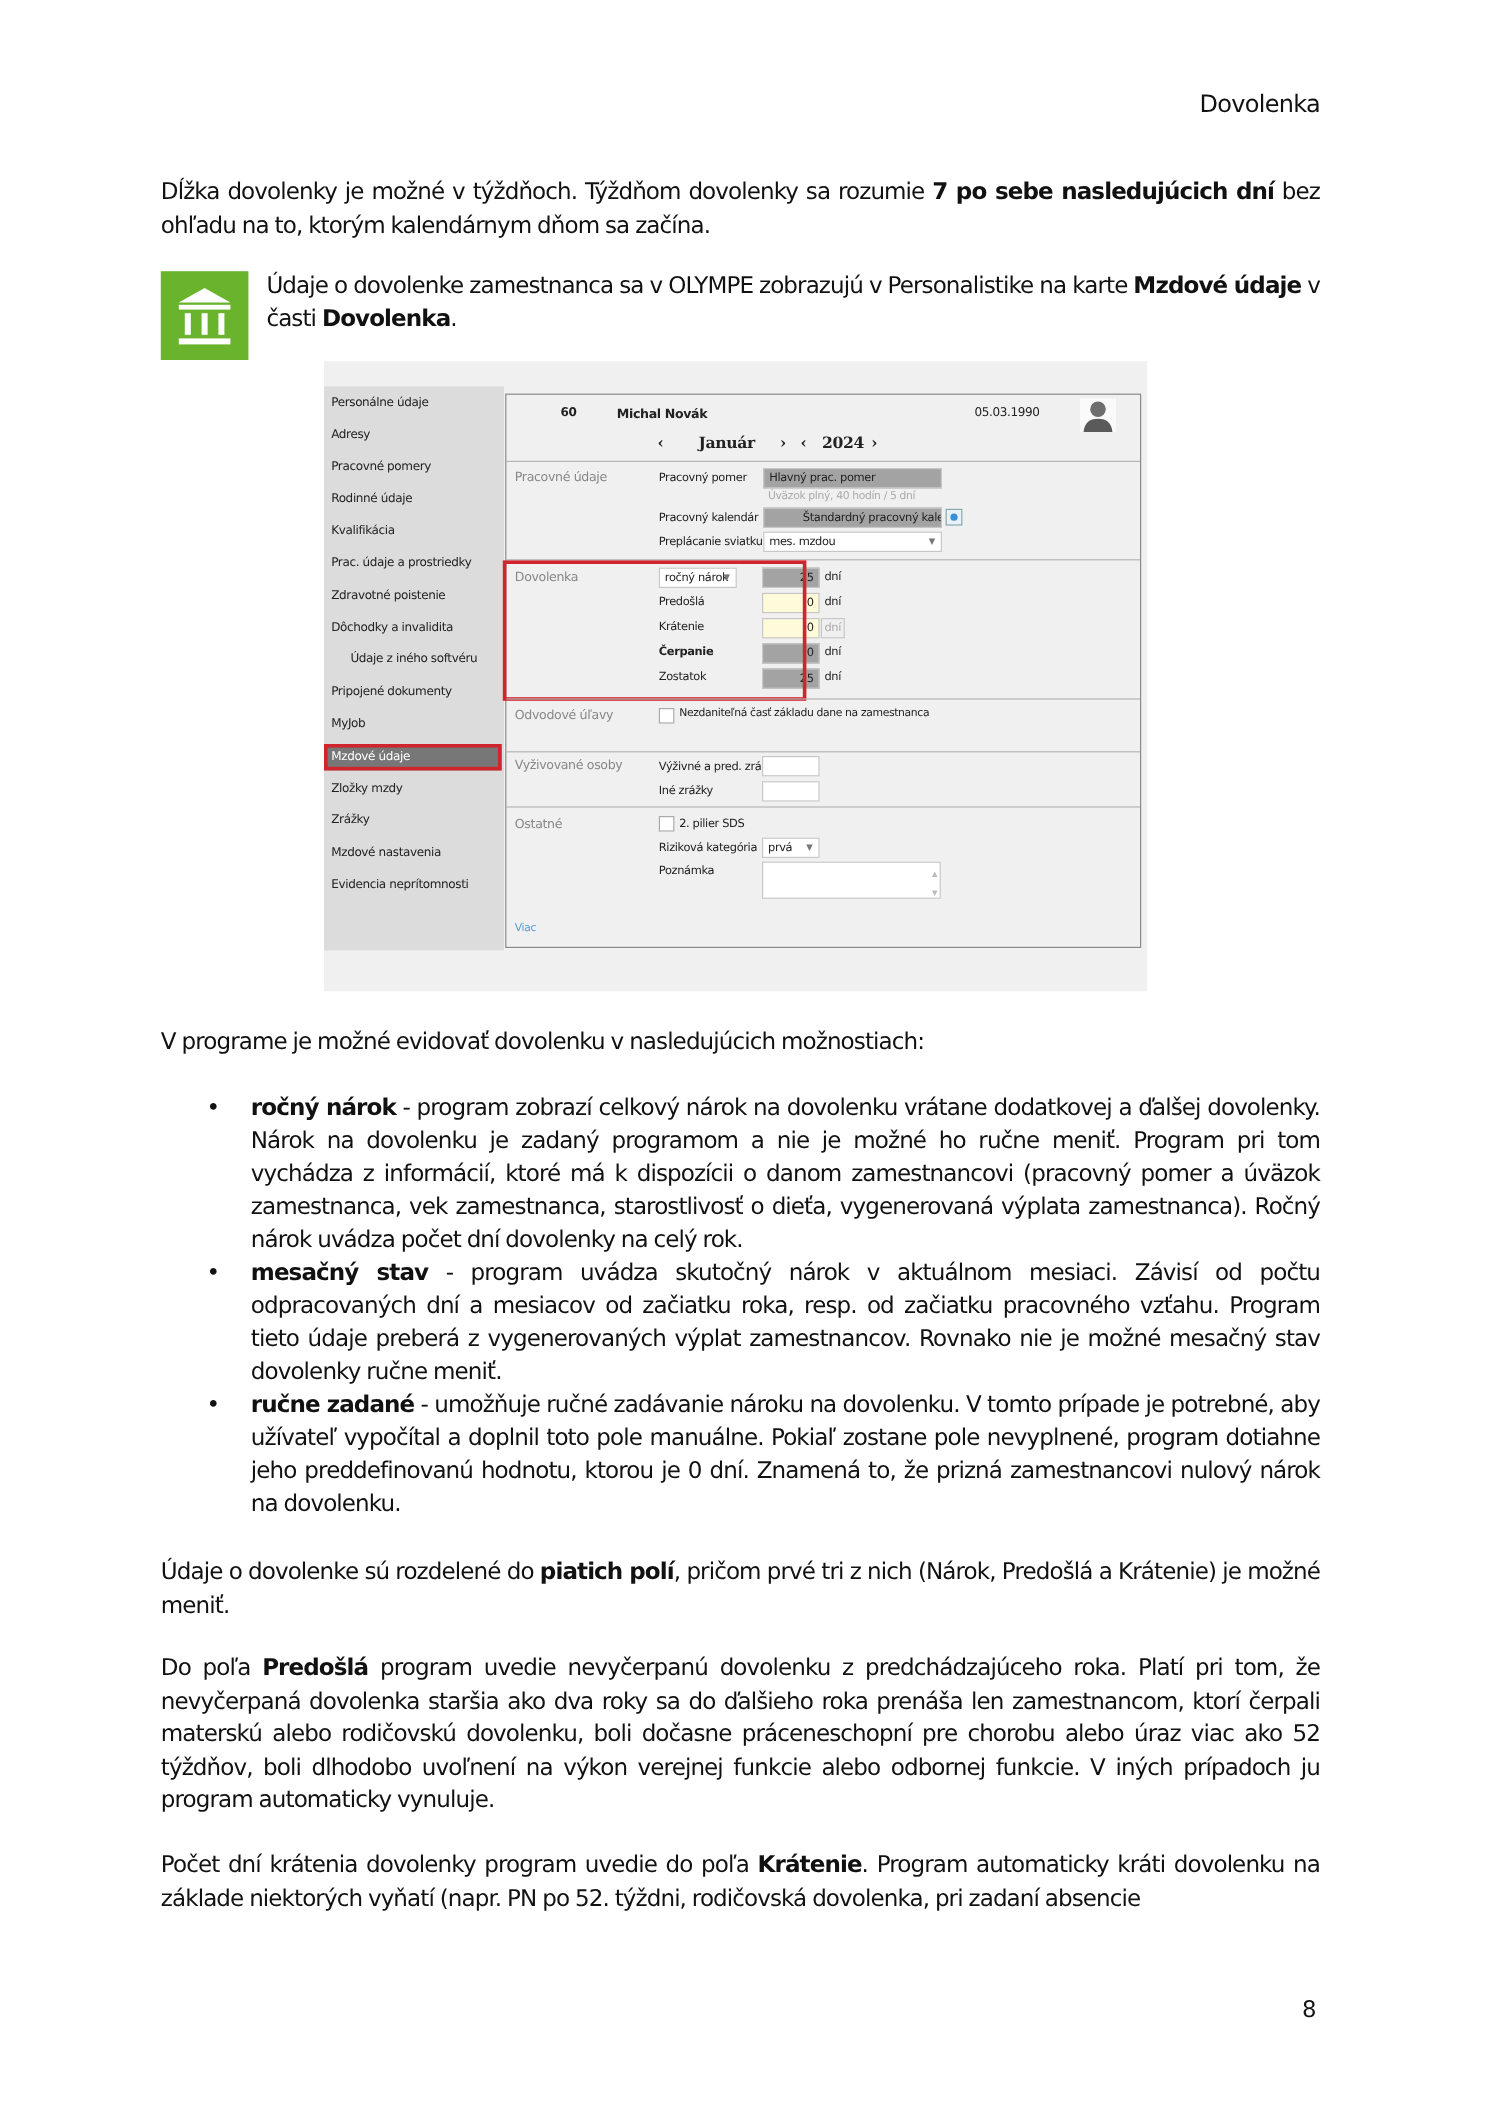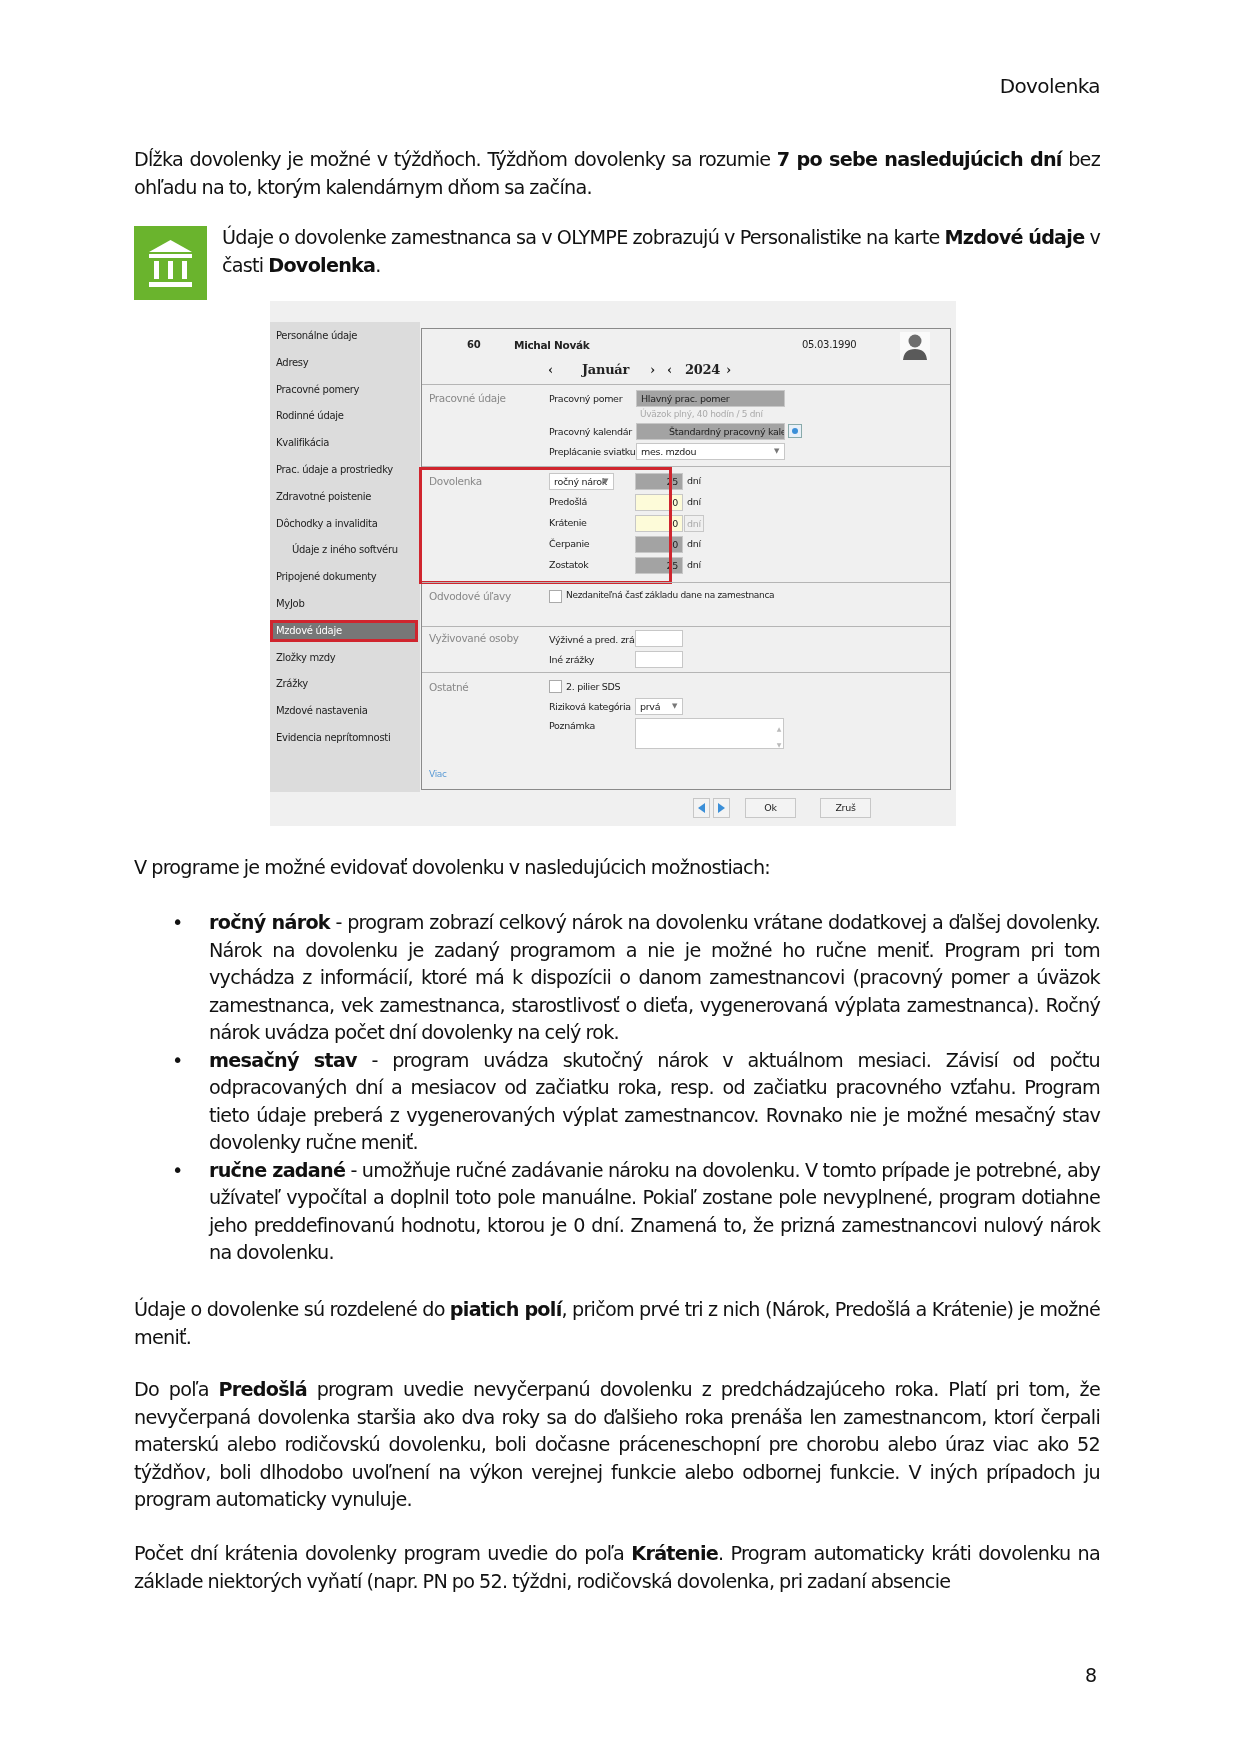--- a/index.html
+++ b/index.html
@@ -24,21 +24,21 @@
   .dlg-title { position: absolute; left: 0; top: 0; width: 686px; height: 21px; background: #4caa50; color: #fff;
                font-size: 9.5px; font-weight: bold; line-height: 21px; padding-left: 6px; box-sizing: border-box; }
   .side-item { position: absolute; left: 0; width: 148px; height: 22px; line-height: 22px; padding-left: 6px; box-sizing: border-box; font-size: 10px; color: #222; white-space: nowrap; }
   .side-item.active { background: #777777; color: #fff; outline: 3px solid #d0252e; outline-offset: -3px; }
   .dlg-side-wrap { position: absolute; left: 0; top: 21px; width: 150px; height: 470px; background: #dcdcdc; }
   .dlg-main { position: absolute; left: 151px; top: 27px; width: 530px; height: 462px; background: #f0f0f0; border: 1px solid #8a8a8a; box-sizing: border-box; }
   .dlg-footer { position: absolute; left: 0; top: 491px; width: 686px; height: 34px; background: #f0f0f0; }
   .abs { position: absolute; white-space: nowrap; }
   .hdr-num { left: 45px; top: 10px; font-weight: bold; font-size: 10px; }
   .hdr-name { left: 92px; top: 10px; font-weight: bold; font-size: 10.5px; }
-  .hdr-date { left: 380px; top: 10px; font-size: 10px; }
+  .hdr-date { left: 390px; top: 10px; font-size: 10px; }
   .avatar { position: absolute; left: 478px; top: 3px; width: 30px; height: 28px; background: #fafafa; }
   .nav { font-family: "DejaVu Serif", serif; font-weight: bold; font-size: 13px; }
   .sep { position: absolute; left: 0; width: 528px; height: 1px; background: #b5b5b5; }
   .sec-label { color: #888; font-size: 10.5px; }
   .fld-label { font-size: 9.5px; color: #222; }
   .box { position: absolute; border: 1px solid #c7c7c7; background: #a3a3a3; box-sizing: border-box; height: 17px; line-height: 15px; padding: 0 4px; font-size: 9.5px; white-space: nowrap; overflow: hidden; }
   .box.white { background: #fff; }
   .box.yellow { background: #fdfbd9; text-align: right; }
   .box.num { text-align: right; }
   .caret { position: absolute; right: 5px; top: 0; font-size: 7px; color: #777; }
@@ -142,21 +142,21 @@
     <span class="abs unit" style="left:265px; top:146px;">dní</span>
 
     <span class="abs fld-label" style="left:127px; top:167px;">Predošlá</span>
     <div class="box yellow" style="left:213px; top:165px; width:48px;">0</div>
     <span class="abs unit" style="left:265px; top:167px;">dní</span>
 
     <span class="abs fld-label" style="left:127px; top:188px;">Krátenie</span>
     <div class="box yellow" style="left:213px; top:186px; width:48px;">0</div>
     <span class="unit-box" style="left:262px; top:186px;">dní</span>
 
-    <span class="abs fld-label" style="left:127px; top:209px;">Čerpanie</span>
+    <span class="abs fld-label" style="left:127px; top:209px;font-weight:bold;">Čerpanie</span>
     <div class="box num" style="left:213px; top:207px; width:48px;">0</div>
     <span class="abs unit" style="left:265px; top:209px;">dní</span>
 
     <span class="abs fld-label" style="left:127px; top:230px;">Zostatok</span>
     <div class="box num" style="left:213px; top:228px; width:48px;">25</div>
     <span class="abs unit" style="left:265px; top:230px;">dní</span>
 
     <div class="red-frame" style="left:-3px; top:138px;"></div>
 
     <div class="sep" style="top:253px;"></div>
@@ -183,34 +183,20 @@
       <span>prvá</span>
       <span class="caret">▼</span>
     </div>
     <span class="abs fld-label" style="left:127px; top:391px;">Poznámka</span>
     <div class="textarea" style="left:213px; top:389px; width:149px; height:31px;">
       <div class="scroll-arrows">▲<br>▼</div>
     </div>
     <span class="abs viac" style="left:7px; top:440px;">Viac</span>
   </div>
 
-  <div class="dlg-footer">
-    <div class="arrow-btn" style="left:423px;">
-      <svg width="15" height="18" viewBox="0 0 15 18">
-          <polygon points="11,4 4,9 11,14" fill="#3b8fd8"></polygon>
-        </svg>
-    </div>
-    <div class="arrow-btn" style="left:443px;">
-      <svg width="15" height="18" viewBox="0 0 15 18">
-          <polygon points="4,4 11,9 4,14" fill="#3b8fd8"></polygon>
-        </svg>
-    </div>
-    <div class="btn" style="left:475px; top:6px; width:51px;">Ok</div>
-    <div class="btn" style="left:550px; top:6px; width:51px;">Zruš</div>
-  </div>
 </div>
 
 <p class="para" style="top:854px; margin:0;">V programe je možné evidovať dovolenku v nasledujúcich možnostiach:</p>
 
 <ul class="bullets">
   <li><span class="dot">•</span><b>ročný nárok</b><span> - program zobrazí celkový nárok na dovolenku vrátane dodatkovej a ďalšej dovolenky. Nárok na dovolenku je zadaný programom a nie je možné ho ručne meniť. Program pri tom vychádza z informácií, ktoré má k dispozícii o danom zamestnancovi (pracovný pomer a úväzok zamestnanca, vek zamestnanca, starostlivosť o dieťa, vygenerovaná výplata zamestnanca). Ročný nárok uvádza počet dní dovolenky na celý rok.</span></li>
   <li><span class="dot">•</span><b>mesačný stav</b><span> - program uvádza skutočný nárok v aktuálnom mesiaci. Závisí od počtu odpracovaných dní a mesiacov od začiatku roka, resp. od začiatku pracovného vzťahu. Program tieto údaje preberá z vygenerovaných výplat zamestnancov. Rovnako nie je možné mesačný stav dovolenky ručne meniť.</span></li>
   <li><span class="dot">•</span><b>ručne zadané</b><span> - umožňuje ručné zadávanie nároku na dovolenku. V tomto prípade je potrebné, aby užívateľ vypočítal a doplnil toto pole manuálne. Pokiaľ zostane pole nevyplnené, program dotiahne jeho preddefinovanú hodnotu, ktorou je 0 dní. Znamená to, že prizná zamestnancovi nulový nárok na dovolenku.</span></li>
 </ul>
 

